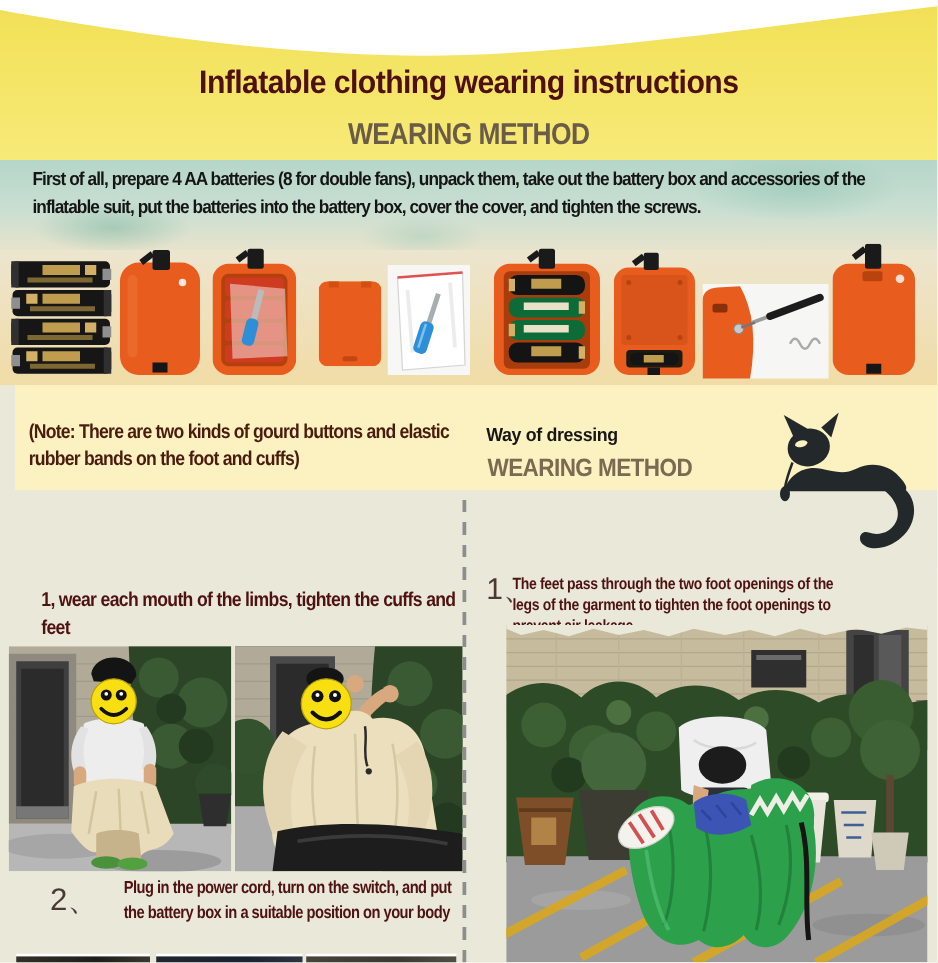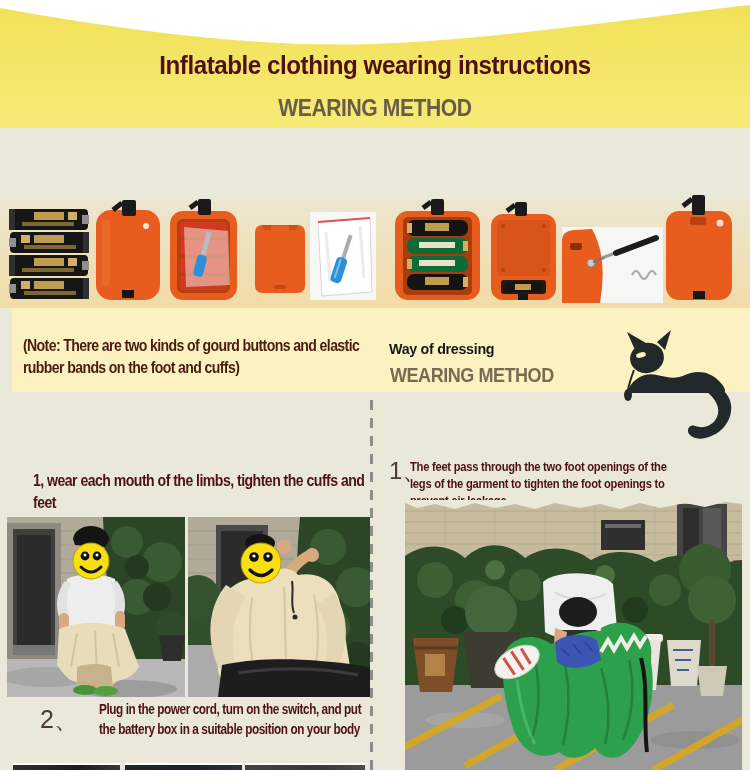--- a/index.html
+++ b/index.html
@@ -73,20 +73,23 @@
 <div class="page">
 
   <div class="sec-header">
     <svg class="arc" width="750" height="50" viewBox="0 0 750 50" preserveAspectRatio="none">
       <path d="M0,0 H750 V5 C620,20 490,40 372,44 C250,48 110,28 0,8 Z" fill="#ffffff"></path>
     </svg>
     <h1 class="title">Inflatable clothing wearing instructions</h1>
     <h2 class="subtitle">WEARING METHOD</h2>
   </div>
 
+  <div class="sec-intro">
+    <p class="intro-text">First of all, prepare 4 AA batteries (8 for double fans), unpack them, take out the battery box and accessories of the inflatable suit, put the batteries into the battery box, cover the cover, and tighten the screws.</p>
+  </div>
 
   <div class="sec-parts">
 
     <svg class="part" style="left:8px;top:8px" width="82" height="92" viewBox="0 0 82 92" title="aa-batteries-stack">
       <g>
         <g>
           <rect x="1" y="1" width="79" height="21" rx="4" fill="#161616"></rect>
             <rect x="1" y="1" width="6" height="21" fill="#303030"></rect>
           <rect x="74" y="7" width="7" height="9" fill="#8f8f8f"></rect>
             <rect x="26" y="4" width="30" height="8" fill="#bf9c4e"></rect>

